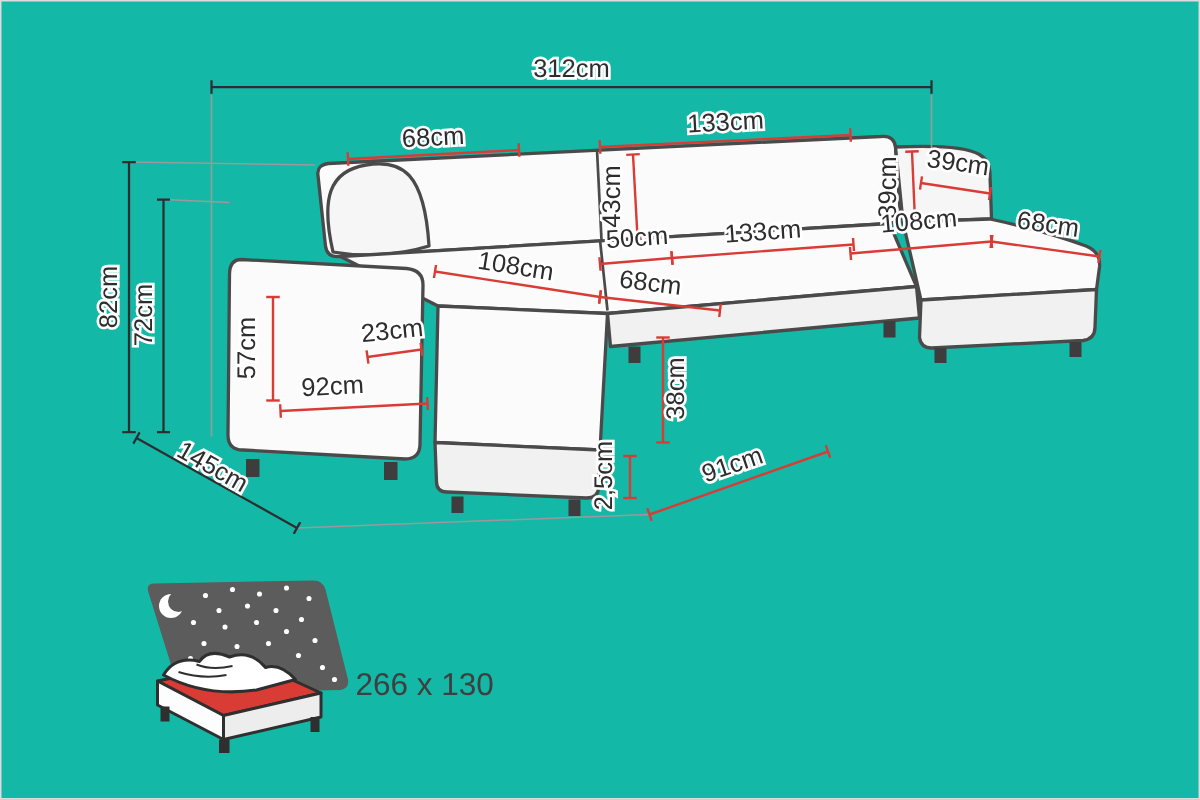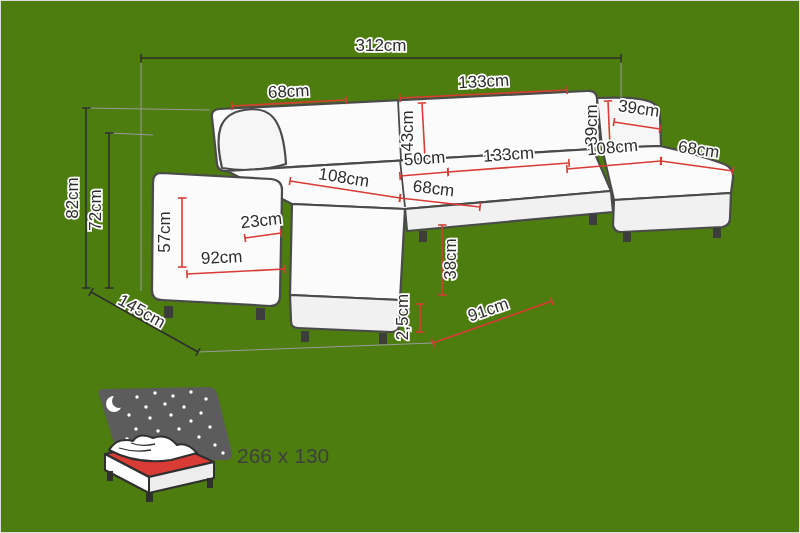--- a/index.html
+++ b/index.html
@@ -1,18 +1,18 @@
 <!DOCTYPE html>
 <html><head>
 <meta charset="utf-8">
 <style>
   html,body{margin:0;padding:0;background:#fff;}
   #stage{
     position:relative;width:798px;height:531px;margin:0 auto;
-    background:#4d7c0f;border:1px solid #ddd;overflow:hidden;
+    background:#14b8a6;border:1px solid #ddd;overflow:hidden;
     font-family:"Liberation Sans","DejaVu Sans",sans-serif;
   }
   svg{position:absolute;inset:0;}
   .sofa{stroke:#4a4a4a;stroke-width:2.2;stroke-linejoin:round;stroke-linecap:round;fill:#fbfbfb;}
   .sofa-shade{fill:#f1f1f1;}
   .sofa-soft{fill:#f6f6f6;}
   .seam{fill:none;stroke:#4a4a4a;stroke-width:1.8;}
   .foot{fill:#3d3d3d;stroke:none;}
   .ext{stroke:#9a9a9a;stroke-width:1;fill:none;}
   .dimR{stroke:#d93b35;stroke-width:1.6;fill:none;marker-start:url(#tkR);marker-end:url(#tkR);}

